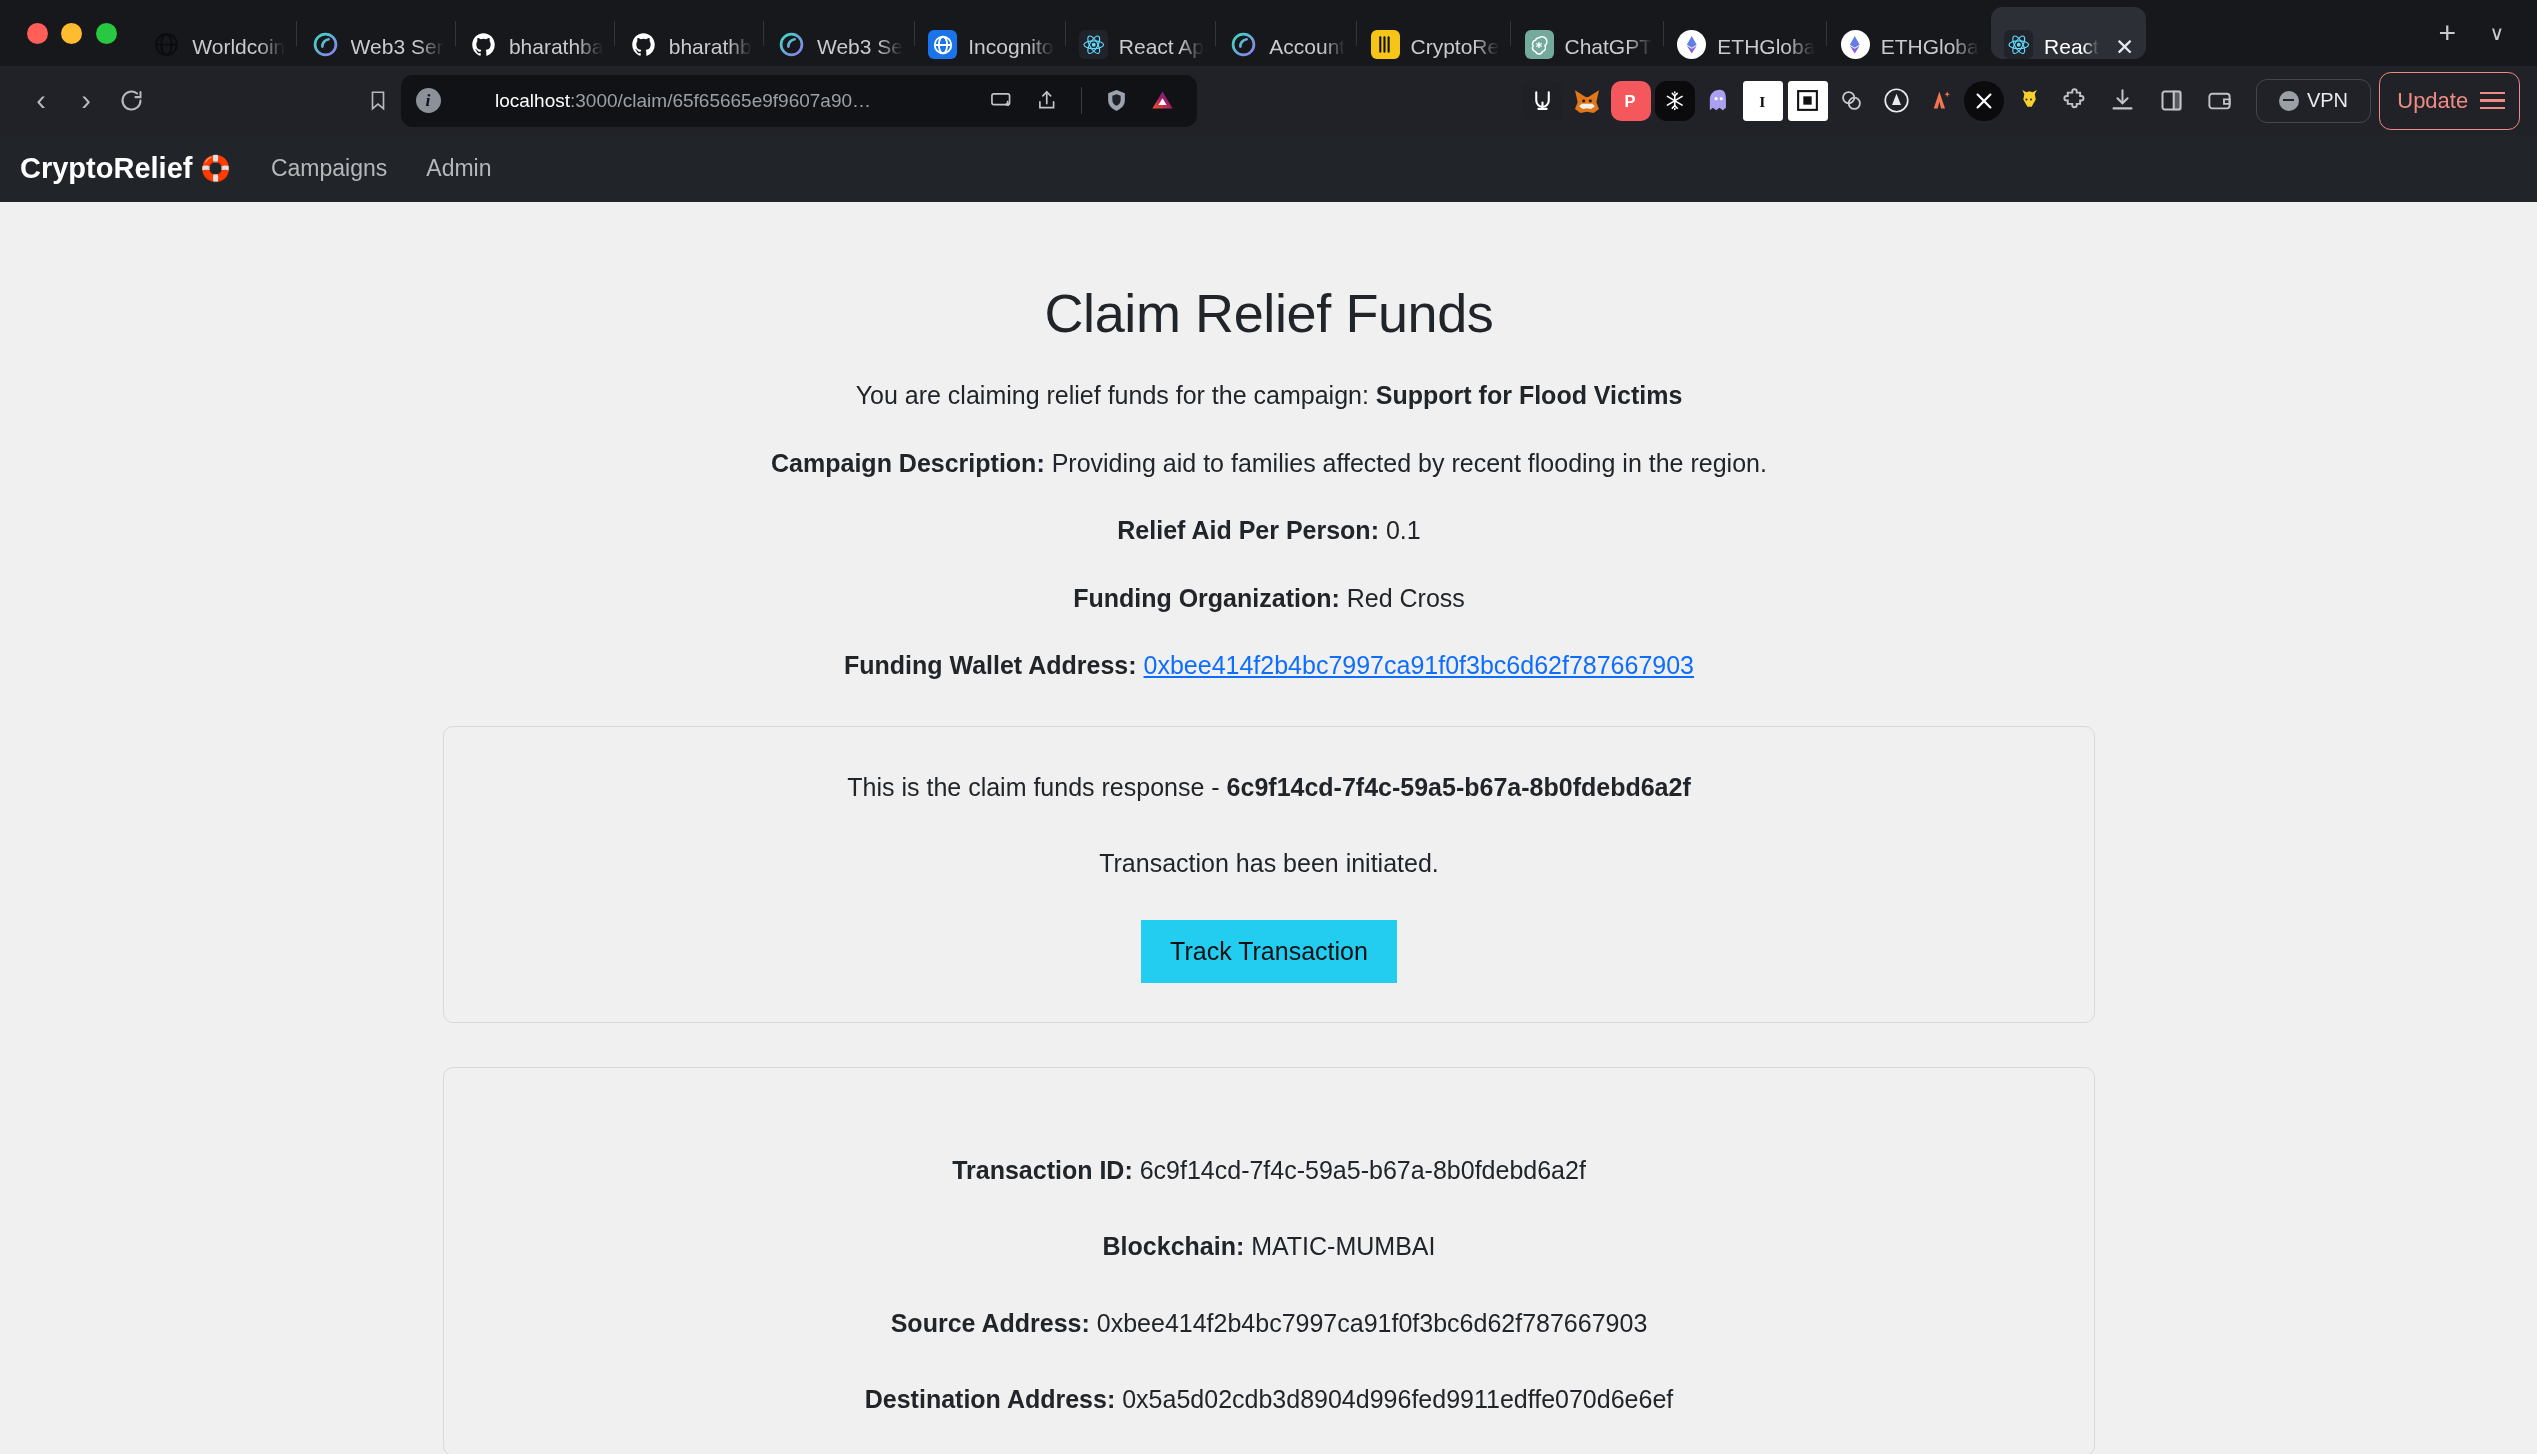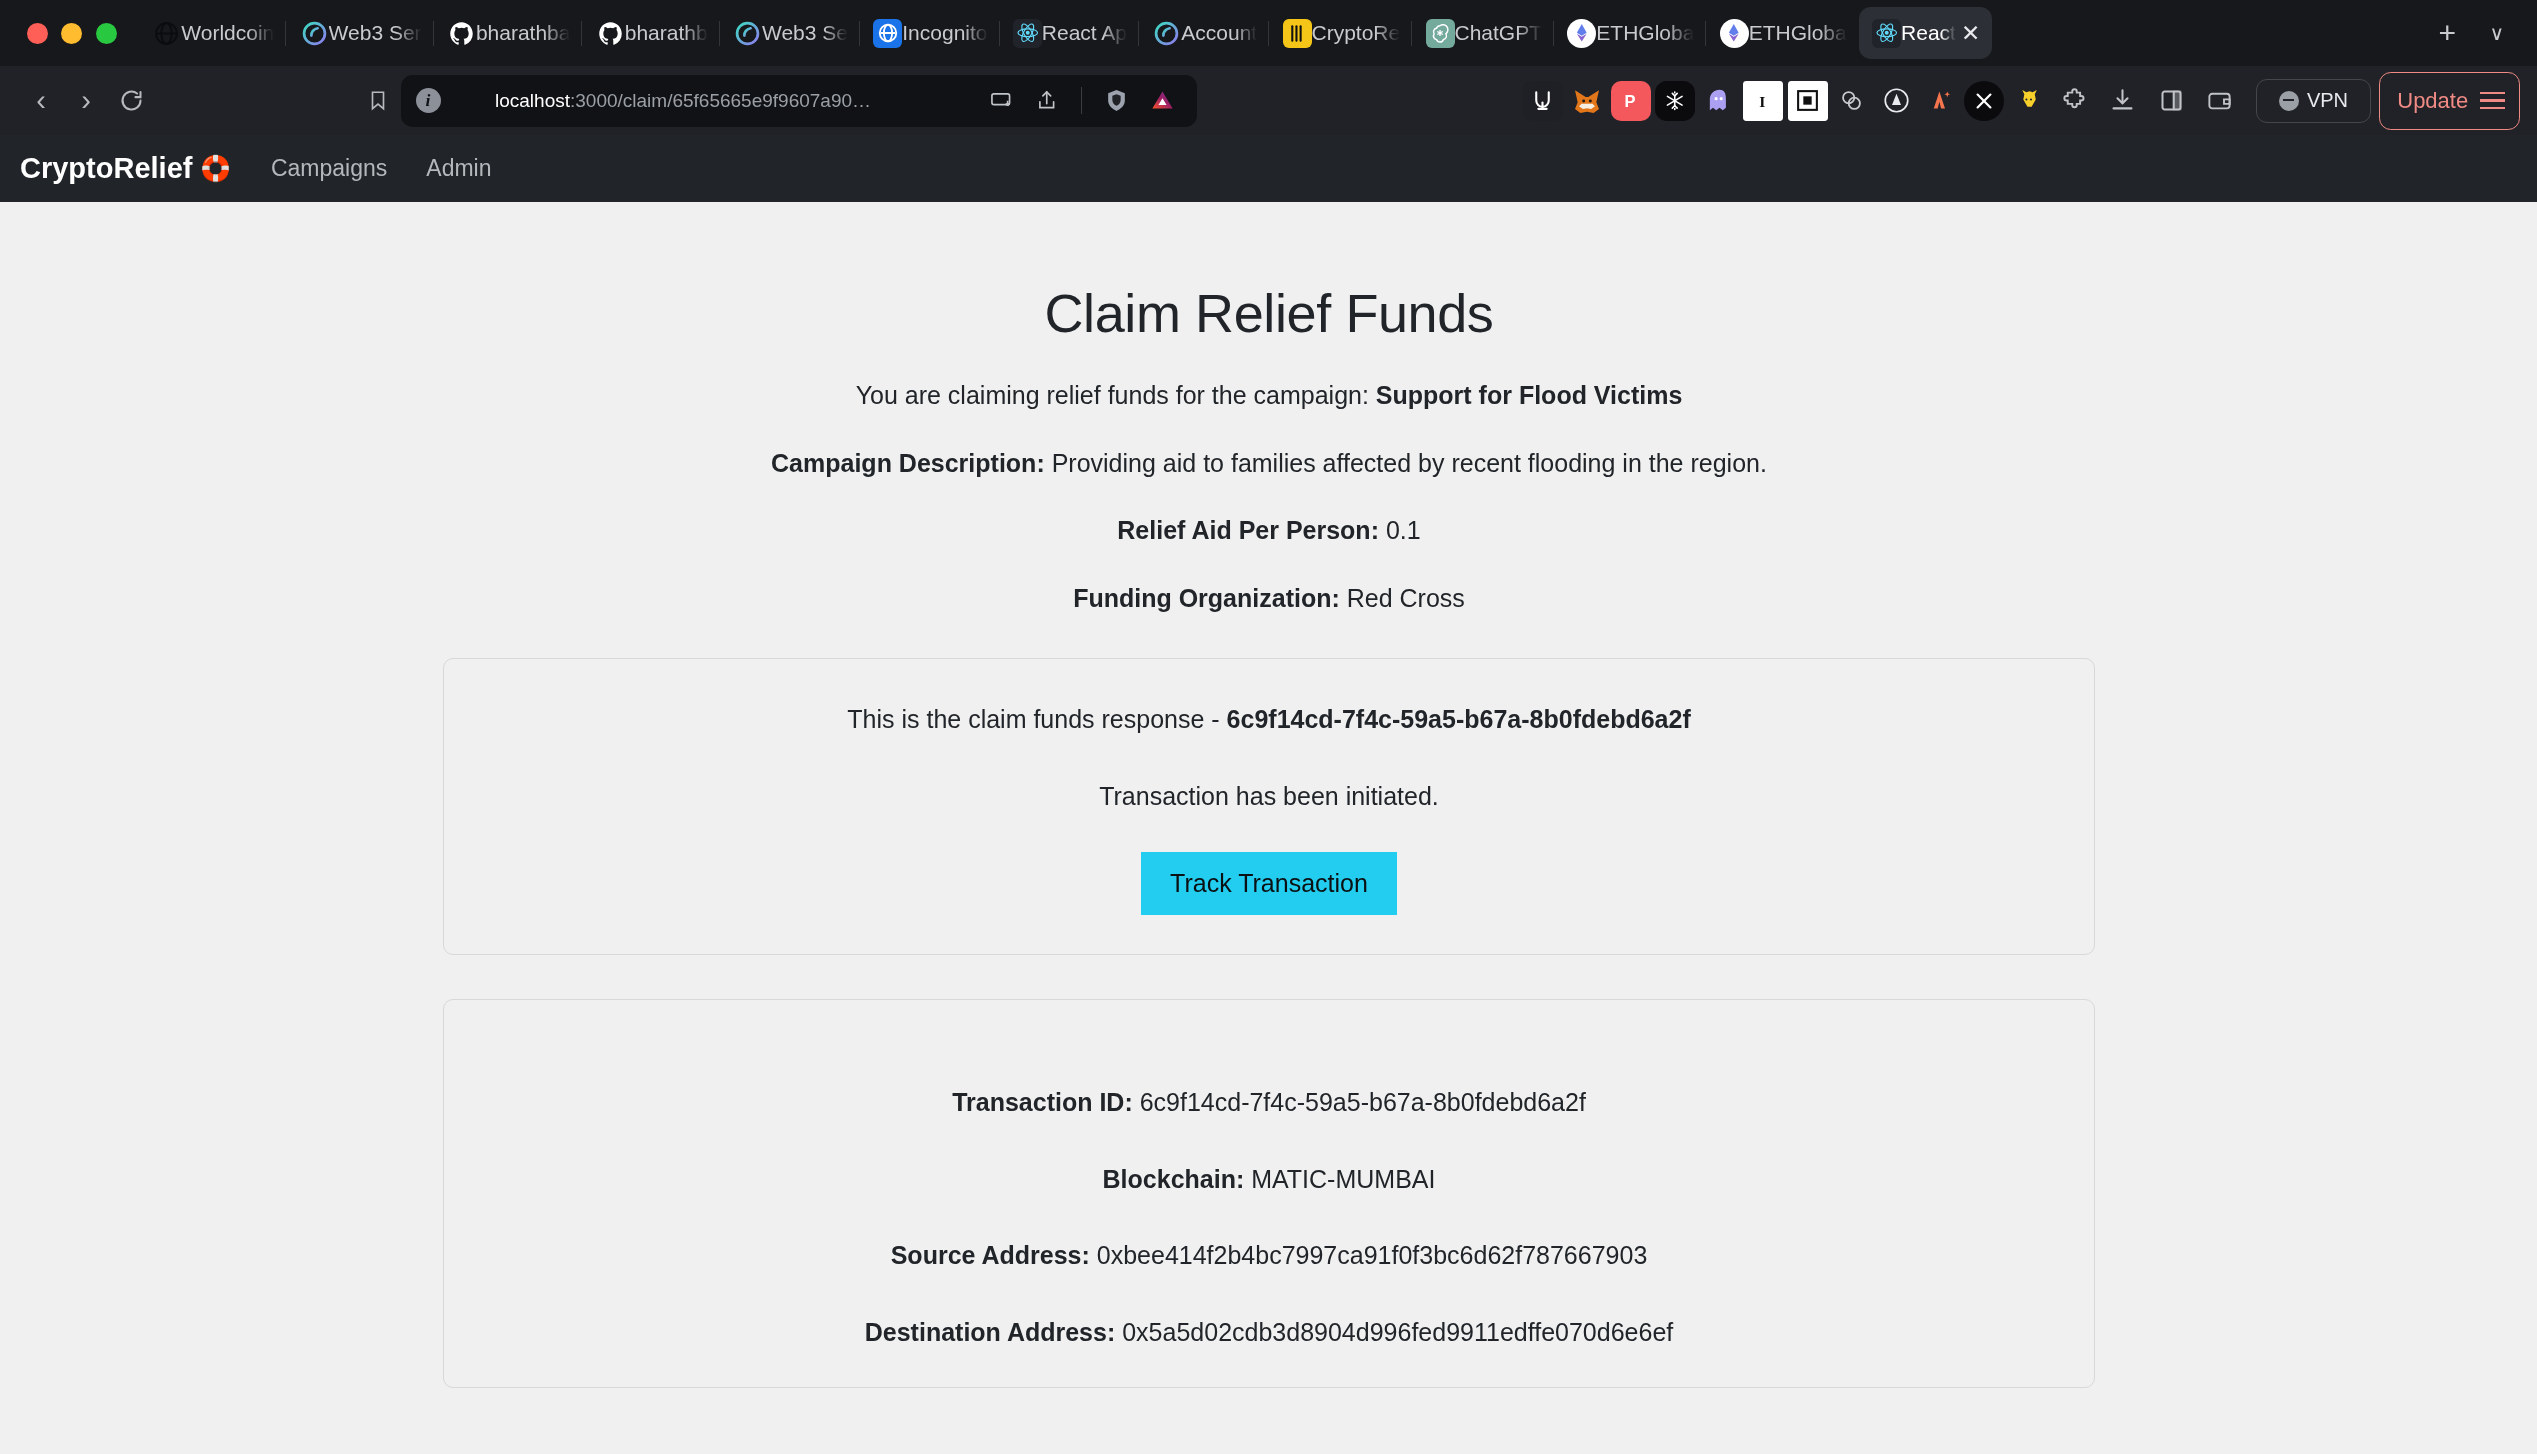--- a/index.html
+++ b/index.html
@@ -18,21 +18,21 @@
     padding: 0 11.8px; flex: 0 0 66px; position: relative;
   }
   .traffic { display: flex; gap: 13.5px; align-items: center; padding: 0 22px 0 15px; }
   .light { width: 21px; height: 21px; border-radius: 50%; }
   .light.red { background: #ff5f57; }
   .light.amber { background: #febc2e; }
   .light.green { background: #28c840; }
 
   .tabs { display: flex; align-items: center; flex: 1; min-width: 0; height: 100%; }
   .tab {
-    display: flex; align-items: center; 
+    display: flex; align-items: flex-end; gap: 11px;
     height: 52px; padding: 0 11.8px 0 13.5px; min-width: 0;
     position: relative; border-radius: 11.8px;
     flex: 0 1 auto;
   }
   .tab + .tab::before {
     content: ""; position: absolute; left: -0.8px; top: 13.5px; bottom: 13.5px;
     width: 0.8px; background: #33353b;
   }
   .tab.active { background: #2c2f36; }
   .tab.active::before, .tab.active + .tab::before { background: transparent; }
@@ -503,20 +503,24 @@
       </p>
 
       <p class="line">
         <b>Relief Aid Per Person:</b><span> 0.1</span>
       </p>
 
       <p class="line">
         <b>Funding Organization:</b><span> Red Cross</span>
       </p>
 
+      <p class="line">
+        <b>Funding Wallet Address:</b>
+        <a class="wallet" href="#">0xbee414f2b4bc7997ca91f0f3bc6d62f787667903</a>
+      </p>
 
       <div class="card">
         <p class="line">
           <span>This is the claim funds response - </span><b>6c9f14cd-7f4c-59a5-b67a-8b0fdebd6a2f</b>
         </p>
         <p class="line">Transaction has been initiated.</p>
         <div class="btn-wrap">
           <button class="btn-track">Track Transaction</button>
         </div>
       </div>

